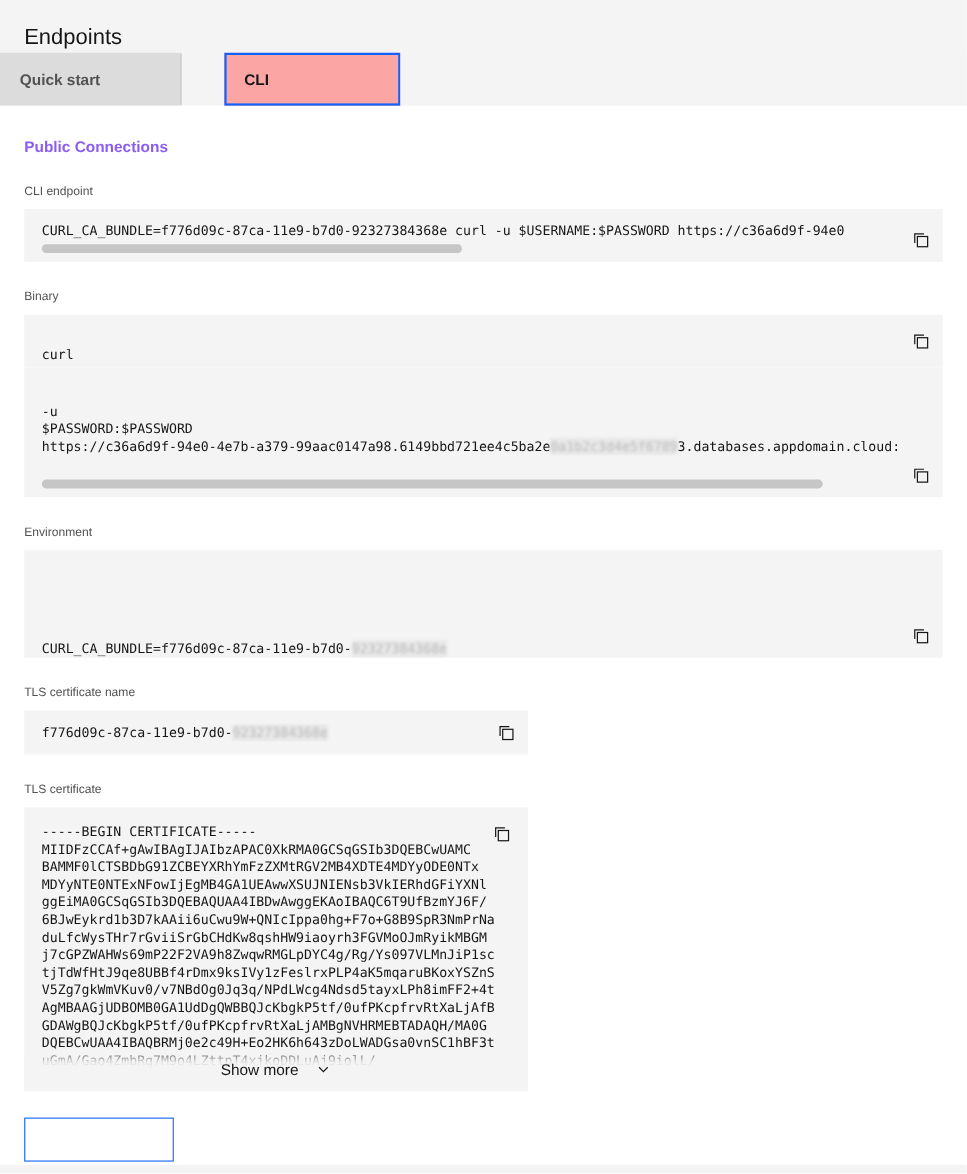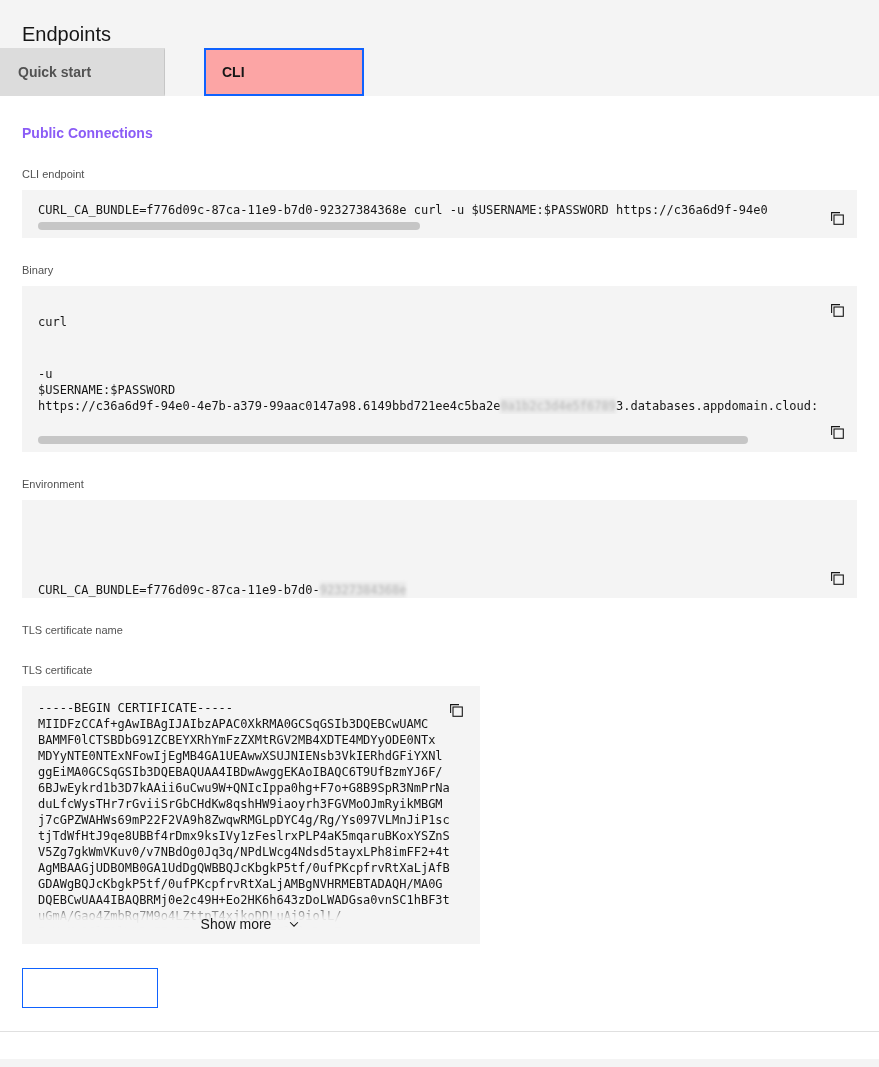--- a/index.html
+++ b/index.html
@@ -282,21 +282,21 @@
         <svg width="16" height="16" viewBox="0 0 16 16">
           <rect x="5.0" y="5.0" width="9.3" height="9.3" fill="none" stroke="#161616" stroke-width="1.1"></rect>
           <polyline points="2.6,11 2.6,2.6 11,2.6" fill="none" stroke="#161616" stroke-width="1.1"></polyline>
         </svg>
       </button>
     </div>
 
     <div class="snippet snippet-args">
       <div class="snippet-body">
         <div class="snippet-code"><span>-u</span>
-<span>$USERNAME:$PASSWORD</span>
+<span>$PASSWORD:$PASSWORD</span>
 <span>https://c36a6d9f-94e0-4e7b-a379-99aac0147a98.6149bbd721ee4c5ba2e</span><span class="redact">0a1b2c3d4e5f6789</span><span>3.databases.appdomain.cloud:312</span></div>
         <div class="hscroll" style="margin-top:22px">
           <div class="thumb" style="width:93%"></div>
         </div>
       </div>
       <button class="copy-btn" aria-label="copy">
         <svg width="16" height="16" viewBox="0 0 16 16">
           <rect x="5.0" y="5.0" width="9.3" height="9.3" fill="none" stroke="#161616" stroke-width="1.1"></rect>
           <polyline points="2.6,11 2.6,2.6 11,2.6" fill="none" stroke="#161616" stroke-width="1.1"></polyline>
         </svg>
@@ -310,20 +310,31 @@
       </div>
       <button class="copy-btn" aria-label="copy">
         <svg width="16" height="16" viewBox="0 0 16 16">
           <rect x="5.0" y="5.0" width="9.3" height="9.3" fill="none" stroke="#161616" stroke-width="1.1"></rect>
           <polyline points="2.6,11 2.6,2.6 11,2.6" fill="none" stroke="#161616" stroke-width="1.1"></polyline>
         </svg>
       </button>
     </div>
 
     <div class="field-label">TLS certificate name</div>
+    <div class="snippet snippet-tlsname">
+      <div class="snippet-body">
+        <div class="snippet-code"><span>f776d09c-87ca-11e9-b7d0-</span><span class="redact">92327384368e</span></div>
+      </div>
+      <button class="copy-btn" aria-label="copy">
+        <svg width="16" height="16" viewBox="0 0 16 16">
+          <rect x="5.0" y="5.0" width="9.3" height="9.3" fill="none" stroke="#161616" stroke-width="1.1"></rect>
+          <polyline points="2.6,11 2.6,2.6 11,2.6" fill="none" stroke="#161616" stroke-width="1.1"></polyline>
+        </svg>
+      </button>
+    </div>
 
     <div class="field-label">TLS certificate</div>
     <div class="snippet snippet-cert">
       <button class="copy-btn cert-copy" aria-label="copy">
         <svg width="16" height="16" viewBox="0 0 16 16">
           <rect x="5.0" y="5.0" width="9.3" height="9.3" fill="none" stroke="#161616" stroke-width="1.1"></rect>
           <polyline points="2.6,11 2.6,2.6 11,2.6" fill="none" stroke="#161616" stroke-width="1.1"></polyline>
         </svg>
       </button>
       <div class="snippet-code" id="cert-lines"><span>-----BEGIN CERTIFICATE-----</span>

